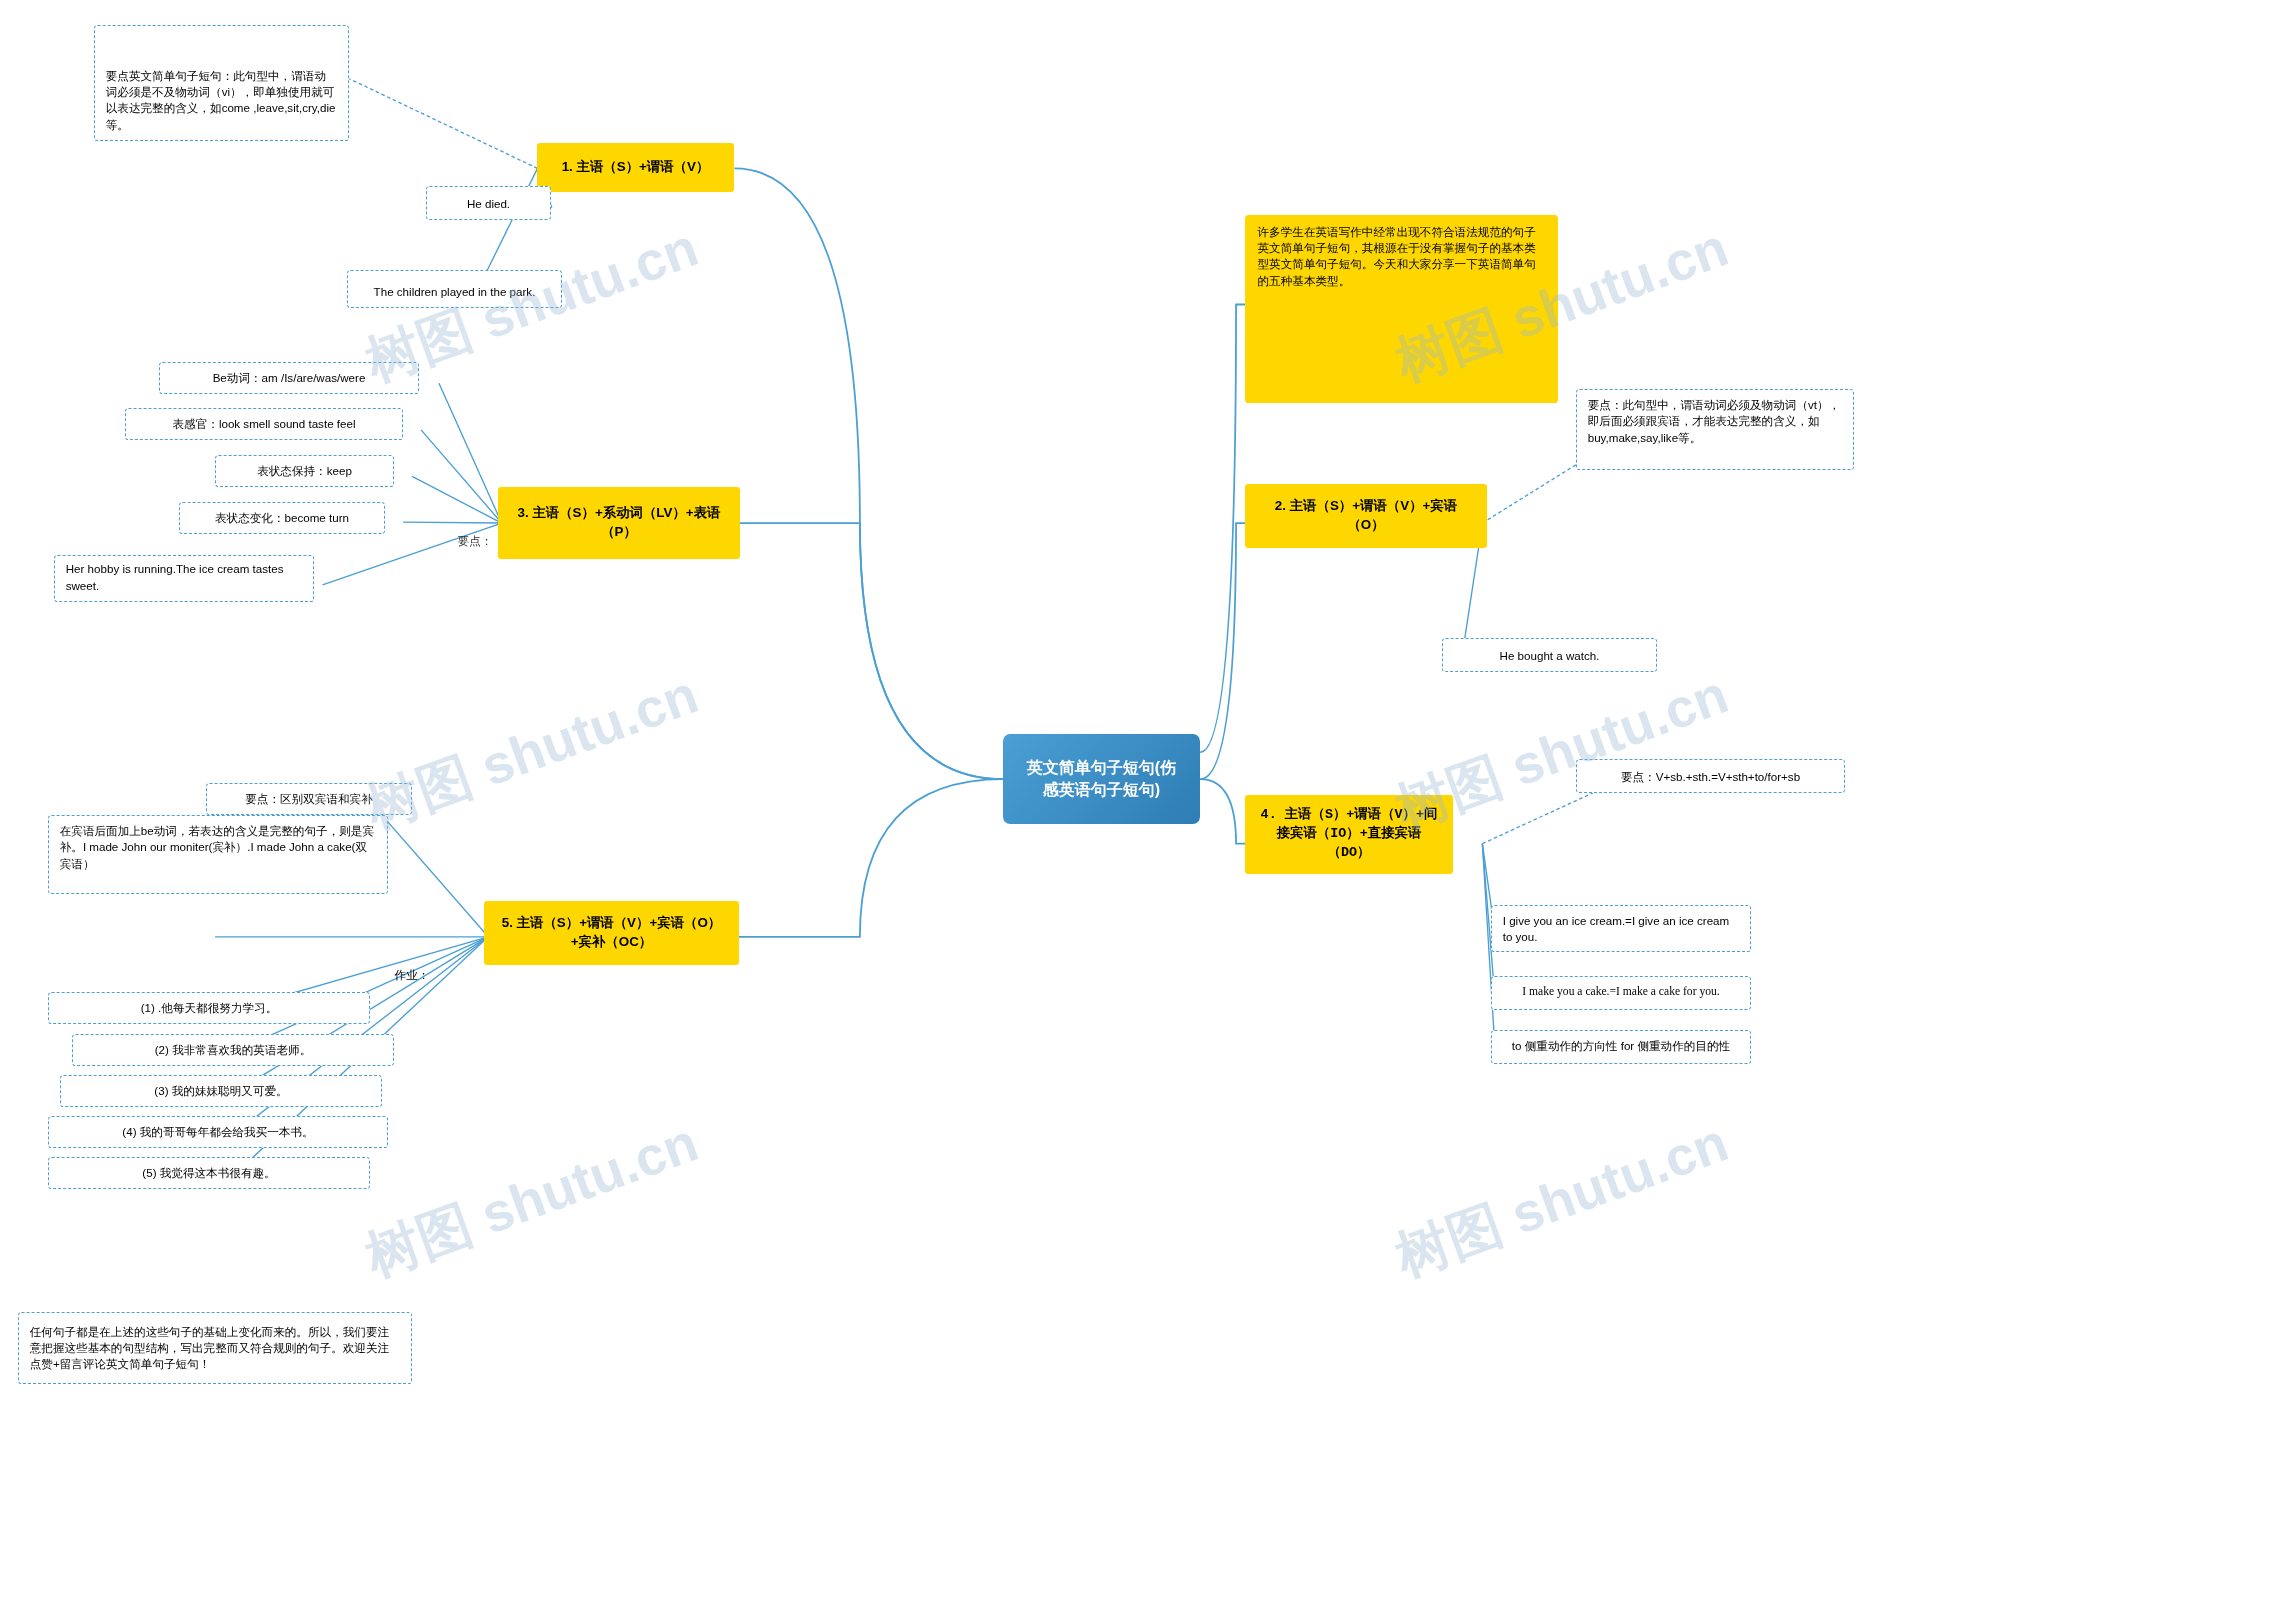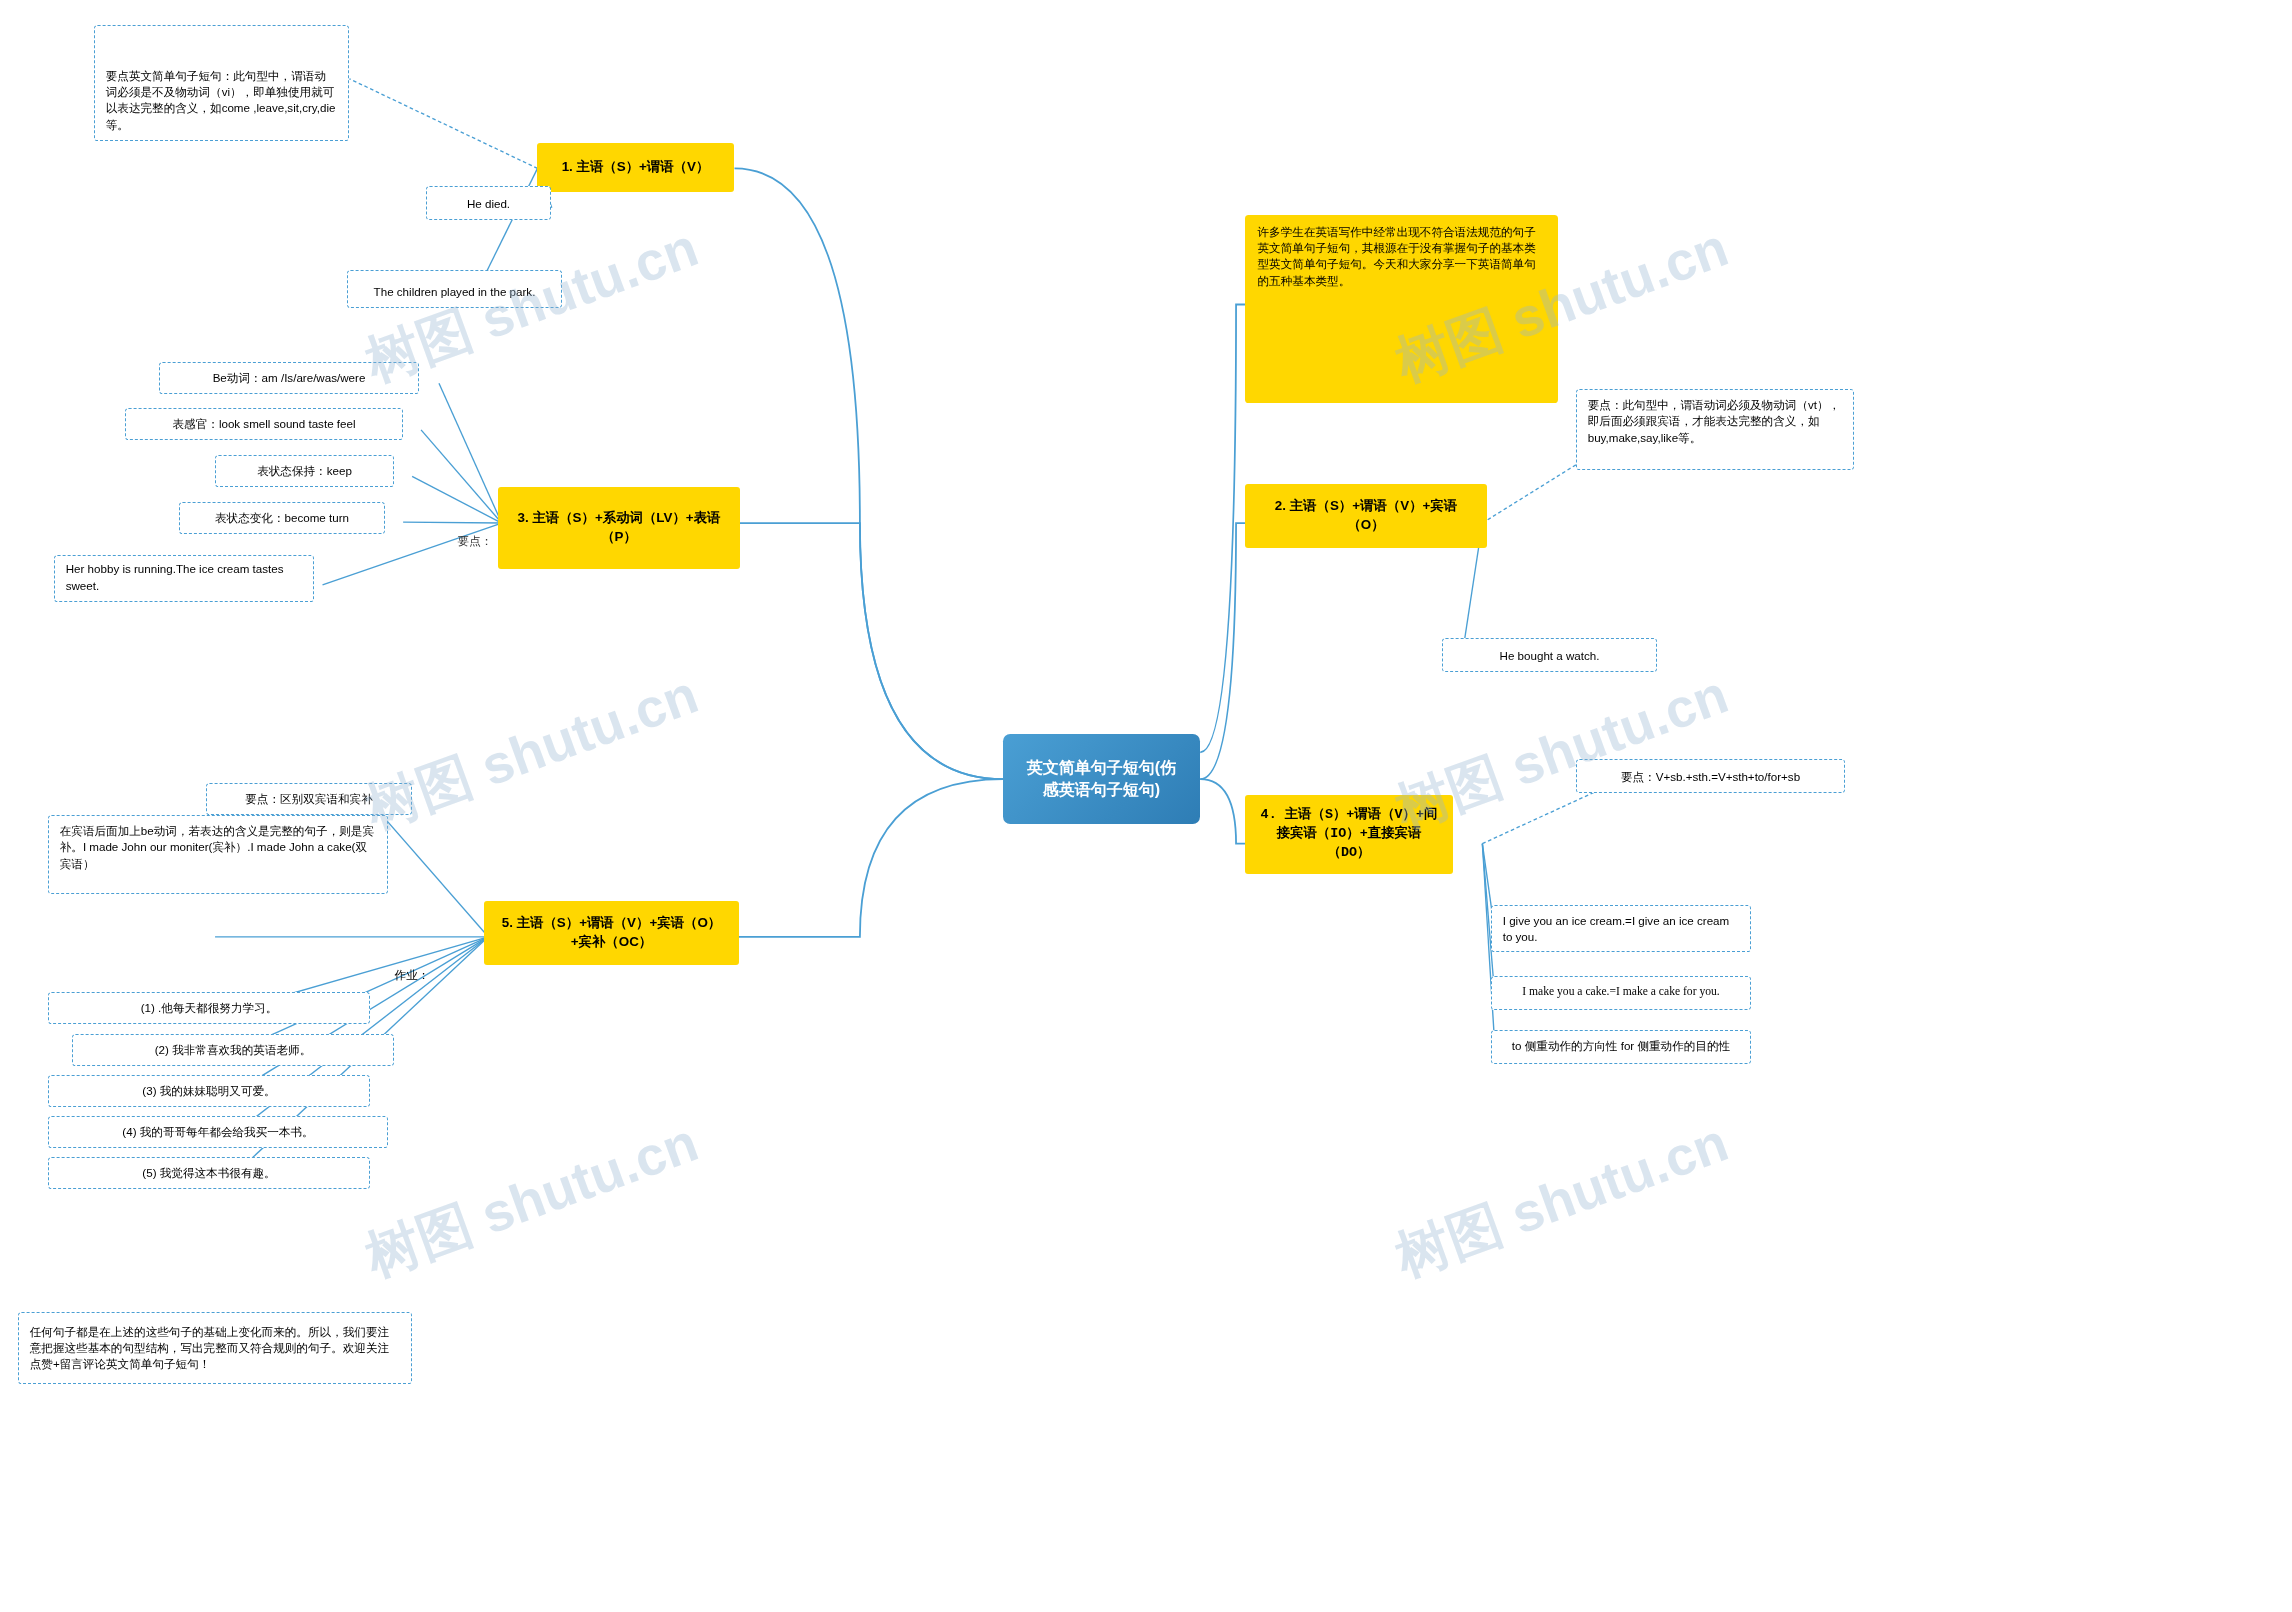--- a/index.html
+++ b/index.html
@@ -170,21 +170,21 @@
   </div>
 
   <div class="node node-dashed" style="left:426px;top:186px;width:125px;height:34px;">
     <span>He died.</span>
   </div>
 
   <div class="node node-dashed" style="left:347px;top:270px;width:215px;height:38px;">
     <span>The children played in the park.</span>
   </div>
 
-  <div class="node node-yellow" style="left:498px;top:487px;width:242px;height:82px;">
+  <div class="node node-yellow" style="left:498px;top:487px;width:242px;height:72px;">
     <span>3. 主语（S）+系动词（LV）+表语（P）</span>
   </div>
 
   <div class="node" style="left:448px;top:528px;width:54px;height:27px;font-size:11.6px;color:#333;">
     <span>要点：</span>
   </div>
 
   <div class="node node-dashed" style="left:159px;top:362px;width:260px;height:32px;">
     <span>Be动词：am /Is/are/was/were</span>
   </div>
@@ -220,21 +220,21 @@
   <div class="node" style="left:376px;top:962px;width:72px;height:27px;font-size:11.6px;">
     <span>作业：</span>
   </div>
 
   <div class="node node-dashed" style="left:48px;top:992px;width:322px;height:32px;">
     <span>(1) .他每天都很努力学习。</span>
   </div>
   <div class="node node-dashed" style="left:48px;top:1034px;width:322px;height:32px;margin-left:24px;">
     <span>(2) 我非常喜欢我的英语老师。</span>
   </div>
-  <div class="node node-dashed" style="left:48px;top:1075px;width:322px;height:32px;">
+  <div class="node node-dashed" style="left:60px;top:1075px;width:322px;height:32px;">
     <span>(3) 我的妹妹聪明又可爱。</span>
   </div>
   <div class="node node-dashed" style="left:48px;top:1116px;width:340px;height:32px;">
     <span>(4) 我的哥哥每年都会给我买一本书。</span>
   </div>
   <div class="node node-dashed" style="left:48px;top:1157px;width:322px;height:32px;">
     <span>(5) 我觉得这本书很有趣。</span>
   </div>
 
   <div class="node bottom-text" style="position:absolute;left:18px;top:1312px;width:394px;padding:10.7px;font-size:11.6px;border:1.8px dashed #4a9fd4;background:#fff;border-radius:3.6px;">

